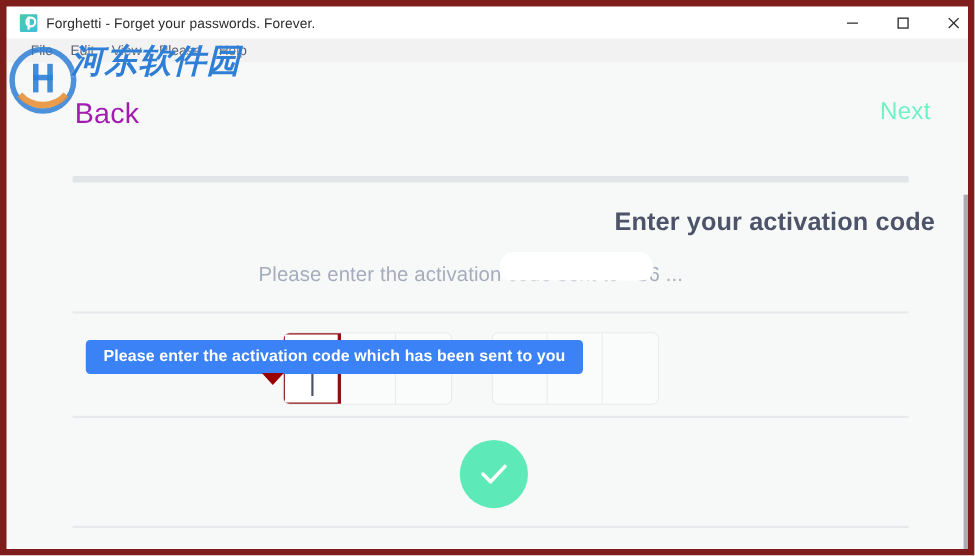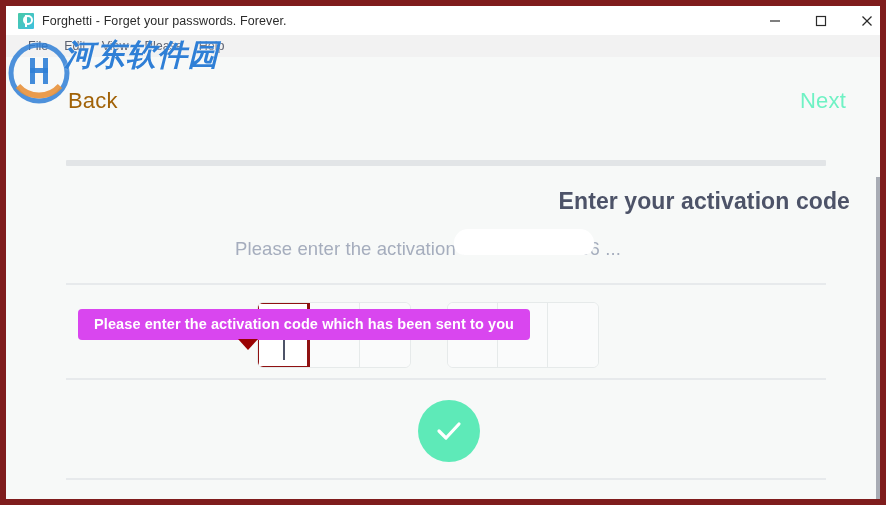--- a/index.html
+++ b/index.html
@@ -102,21 +102,21 @@
 
   
   #content {
     position: absolute; top: 51px; left: 0;
     width: 884px; height: 452px;
     background: #f7f9f8;
     overflow: hidden;
   }
   #nav-back {
     position: absolute; left: 62px; top: 31px;
-    font-size: 22px; color: #a16207;
+    font-size: 26px; color: #a21caf;
     cursor: pointer; letter-spacing: 0.2px;
   }
   #nav-next {
     position: absolute; right: 44px; top: 31px;
     font-size: 22px; color: #6ff2c4;
     cursor: pointer; letter-spacing: 0.2px; text-align: center;
   }
   #step-title {
     position: absolute; top: 62px; left: 0; width: 844px;
     text-align: center;
@@ -153,21 +153,21 @@
     width: 760px; height: 2px;
     background: #e7eaec;
   }
   #divider-1 { top: 226px; }
   #divider-2 { top: 321px; }
   #divider-3 { top: 421px; }
 
   
   #tooltip {
     position: absolute; left: 72px; top: 252px;
-    background: #d946ef;
+    background: #3b82f6;
     color: #ffffff;
     font-size: 14.5px; font-weight: bold;
     padding: 7px 16px 8px 16px;
     border-radius: 4px;
     z-index: 10;
     white-space: nowrap;
     letter-spacing: 0.1px;
   }
   #tooltip-arrow {
     position: absolute; left: 232px; top: 282px;

